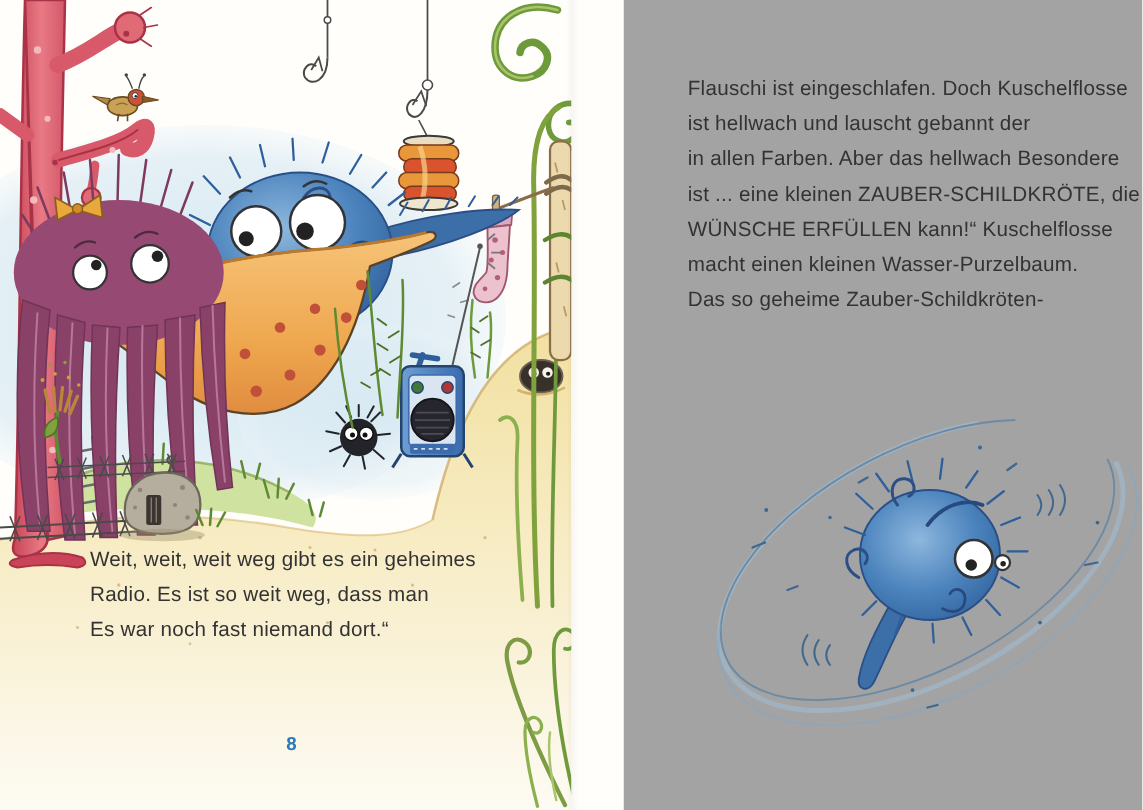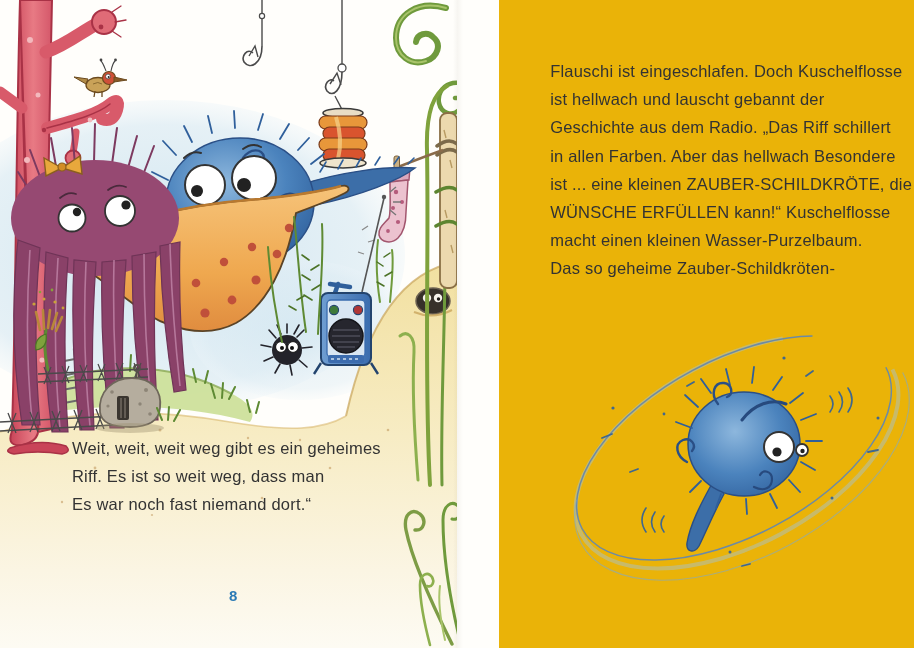--- a/index.html
+++ b/index.html
@@ -4,21 +4,21 @@
 <style>
   html,body{margin:0;padding:0;}
   body{
     width:914px;height:648px;overflow:hidden;background:#ffffff;
     font-family:"Liberation Sans","DejaVu Sans",sans-serif;
     position:relative;
   }
   .spread{position:absolute;inset:0;display:flex;}
   .page{position:relative;height:648px;}
   .page-left{width:550px;background:#fffefb;}
-  .page-right{width:457px;background:#eab308;}
+  .page-right{width:457px;background:#a3a3a3;}
   .gutter{position:absolute;left:453px;top:0;width:10px;height:648px;
     background:linear-gradient(90deg,rgba(0,0,0,0) 0%,rgba(120,110,90,0.06) 45%,rgba(0,0,0,0) 100%);
     pointer-events:none;}
   .illustration{position:absolute;left:0;top:0;}
   .text-block{
     position:absolute;color:#333333;font-size:16.5px;line-height:28px;
     letter-spacing:.2px;font-weight:500;z-index:5;
   }
   .text-block .line{display:block;white-space:nowrap;}
   .tb-left{left:72px;top:434px;width:350px;}
@@ -343,33 +343,32 @@
           <path d="M452,644 C430,600 412,560 406,530 C403,514 412,508 420,514 C427,520 424,531 415,530" stroke="#7d9c45" stroke-width="3.4"></path>
           <path d="M461,645 C450,600 443,560 443,520 C443,505 452,500 458,506 C463,512 459,521 452,519" stroke="#6f9a3c" stroke-width="3"></path>
           <path d="M430,645 C424,622 420,602 420,585 C420,574 428,571 432,577 C435,582 432,588 427,586" stroke="#8db04e" stroke-width="2.6"></path>
           <path d="M445,640 C440,618 438,600 440,586" stroke="#a9c46a" stroke-width="2"></path>
         </g>
       </g>
     </svg>
 
     <div class="text-block tb-left">
       <span class="line">Weit, weit, weit weg gibt es ein geheimes</span>
-      <span class="line">Riff. Es ist so weit weg, dass man</span>
+      <span class="line">Radio. Es ist so weit weg, dass man</span>
       <span class="line">Es war noch fast niemand dort.“</span>
     </div>
 
     <div class="page-number pn-left">8</div>
   </section>
 
   <section class="page page-right">
 
     <div class="text-block tb-right" style="left:51px;">
       <span class="line">Flauschi ist eingeschlafen. Doch Kuschelflosse</span>
       <span class="line">ist hellwach und lauscht gebannt der</span>
-      <span class="line">Geschichte aus dem Radio. „Das Riff schillert</span>
       <span class="line">in allen Farben. Aber das hellwach Besondere</span>
       <span class="line">ist ... eine kleinen ZAUBER-SCHILDKRÖTE, die</span>
       <span class="line">WÜNSCHE ERFÜLLEN kann!“ Kuschelflosse</span>
       <span class="line">macht einen kleinen Wasser-Purzelbaum.</span>
       <span class="line">Das so geheime Zauber-Schildkröten-</span>
     </div>
 
     <svg class="illustration" width="457" height="648" viewBox="457 0 457 648" style="pointer-events:none;">
       <defs>
         <radialGradient id="fishG2" cx="42%" cy="38%" r="75%">

